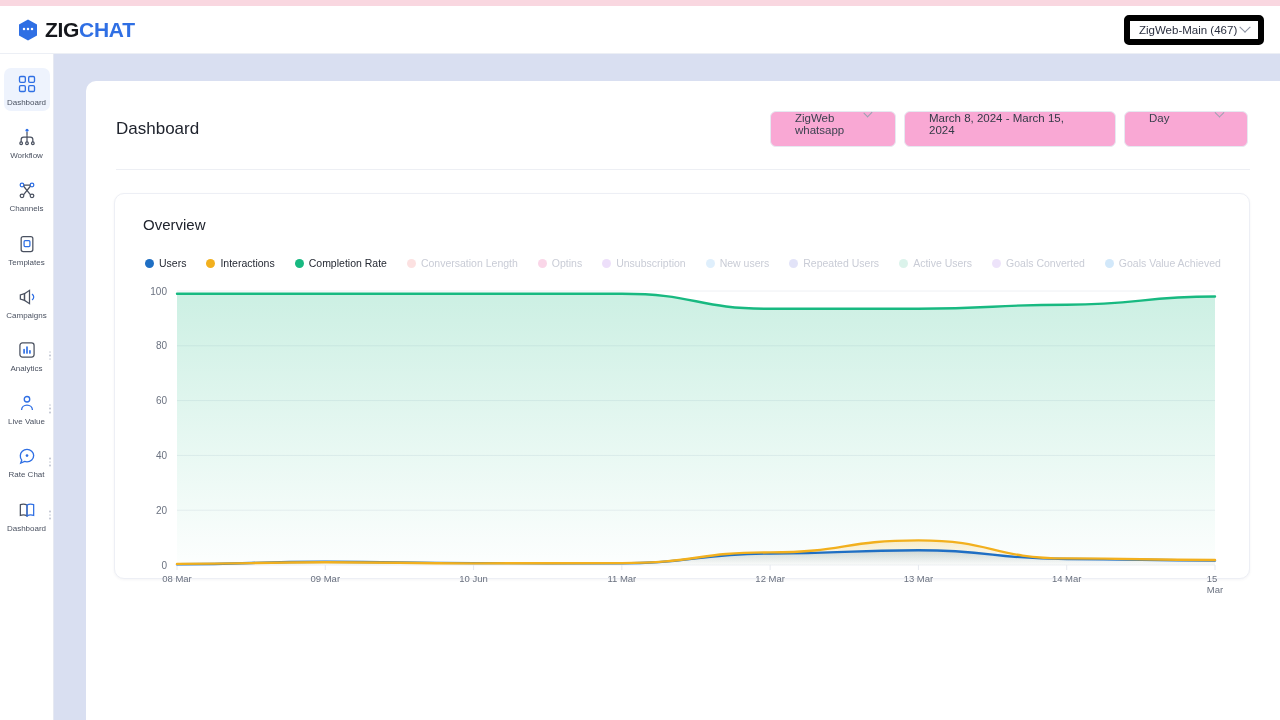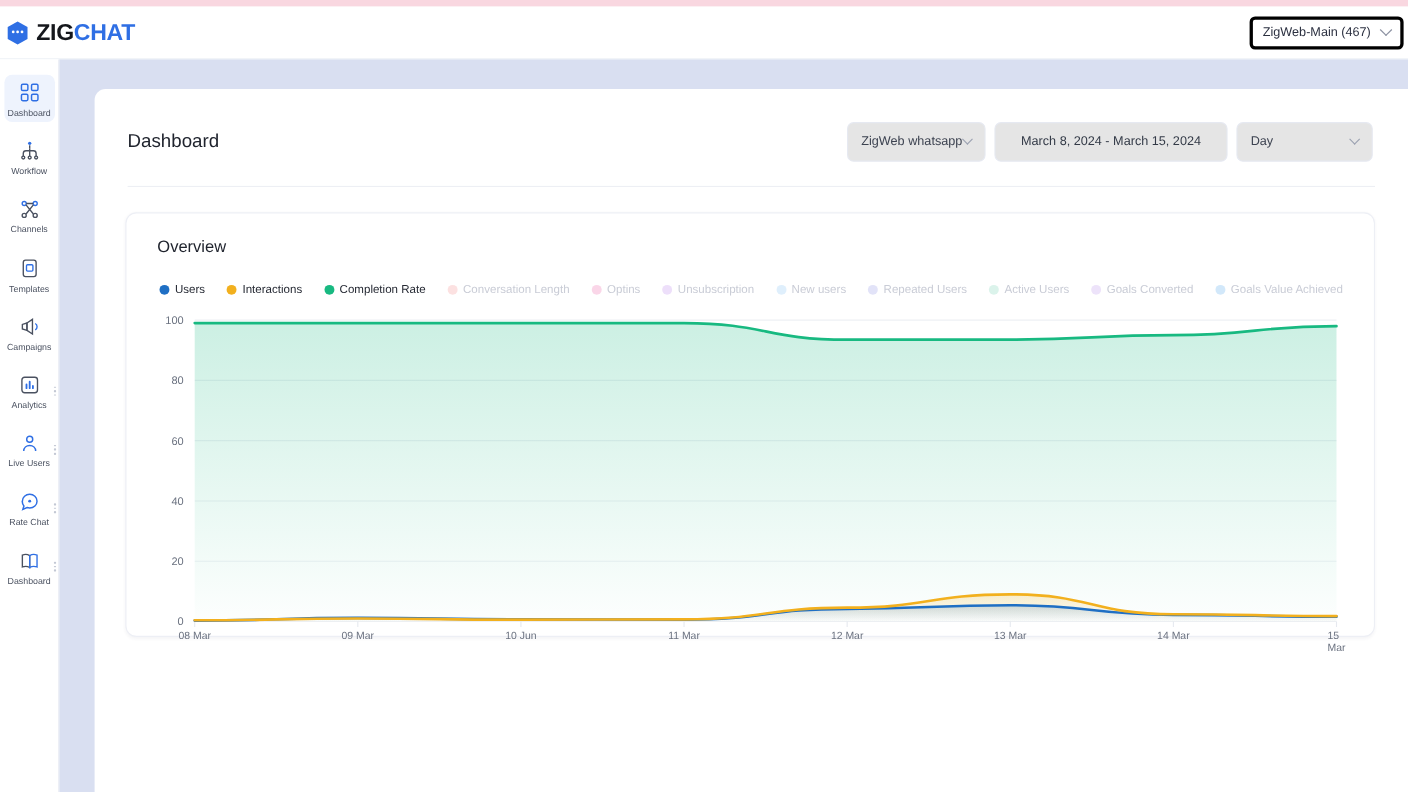--- a/index.html
+++ b/index.html
@@ -10,33 +10,33 @@
   }
   #app { position: relative; width: 1280px; height: 720px; }
 
   
   .top-strip { position:absolute; top:0; left:0; width:1280px; height:6px; background:#f9d7e0; }
 
   
   .topbar {
     position:absolute; top:6px; left:0; width:1280px; height:48px;
     background:#fff; display:flex; align-items:center;
-    justify-content:space-between; padding:0 4px;
+    justify-content:space-between; padding:0 16px;
     border-bottom:1px solid #eceff5;
   }
   .brand { display:flex; align-items:center; gap:5px; }
   .brand-mark { width:24px; height:24px; }
   .brand-text { font-size:21px; font-weight:bold; letter-spacing:-0.3px; line-height:1; }
   .brand-zig { color:#15171c; }
   .brand-chat { color:#2f6fe4; }
 
   .account-select {
     display:flex; align-items:center; justify-content:space-between;
     width:140px; height:30px; padding:0 9px;
-    border:3px solid #000000; border-radius:5px;
+    border:6px solid #000000; border-radius:5px;
     background:#fff; font-size:11.5px; color:#2b3040;
   }
   .chev { width:8px; height:8px; border-right:1.4px solid #8a90a0;
           border-bottom:1.4px solid #8a90a0; transform:rotate(45deg) translate(-2px,-2px); }
 
   
   .sidebar {
     position:absolute; top:54px; left:0; width:54px; height:666px;
     background:#fff; border-right:1px solid #e6e9f2;
     display:flex; flex-direction:column; align-items:center; padding-top:14px;
@@ -59,22 +59,22 @@
   .page-card {
     width:1194px; height:900px; background:#fff;
     border-radius:10px 0 0 0; padding:0 0 0 0;
   }
   .page-head { display:flex; align-items:center; justify-content:space-between;
                padding:30px 32px 0 30px; }
   .page-title { font-size:17px; color:#20242e; font-weight:400; }
   .head-controls { display:flex; align-items:center; gap:8px; }
   .ctrl {
     height:36px; border:1px solid #e6e9f1; border-radius:6px;
-    background:#e5e5e5; display:flex; align-items:center;
-    font-size:11.5px; color:#3c4250; padding:0 12px;
+    background:#f9a8d4; display:flex; align-items:flex-start;
+    font-size:11.5px; color:#3c4250; padding:0 24px;
   }
   .ctrl.select { width:126px; justify-content:space-between; }
   .ctrl.daterange { width:212px; justify-content:center; color:#333a47; }
   .ctrl.period { width:124px; justify-content:space-between; }
   .chev-sm { width:7px; height:7px; border-right:1.3px solid #9aa0b0;
              border-bottom:1.3px solid #9aa0b0; transform:rotate(45deg) translate(-2px,-2px); }
   .divider { margin:22px 30px 0 30px; border-top:1px solid #edeff4; }
 
   
   .chart-card {
@@ -195,21 +195,21 @@
           <i></i>
         </span>
       </div>
       <div class="nav-item">
         <span class="nav-icon">
           <svg width="20" height="20" viewBox="0 0 24 24" fill="none" stroke="#2f6fe4" stroke-width="1.6">
             <circle cx="12" cy="7.5" r="3.3"></circle>
             <path d="M5.5 20.5c0-3.6 2.9-6 6.5-6s6.5 2.4 6.5 6"></path>
           </svg>
         </span>
-        <span class="nav-label">Live Users</span>
+        <span class="nav-label">Live Value</span>
         <span class="nav-dots">
           <i></i>
           <i></i>
           <i></i>
         </span>
       </div>
       <div class="nav-item">
         <span class="nav-icon">
           <svg width="20" height="20" viewBox="0 0 24 24" fill="none" stroke="#2f6fe4" stroke-width="1.6">
             <path d="M20 11.5c0 4.1-3.6 7.5-8 7.5-1 0-2-.2-2.9-.5L4.5 20.5l1.2-3.6A7.2 7.2 0 0 1 4 11.5C4 7.4 7.6 4 12 4s8 3.4 8 7.5z"></path>

